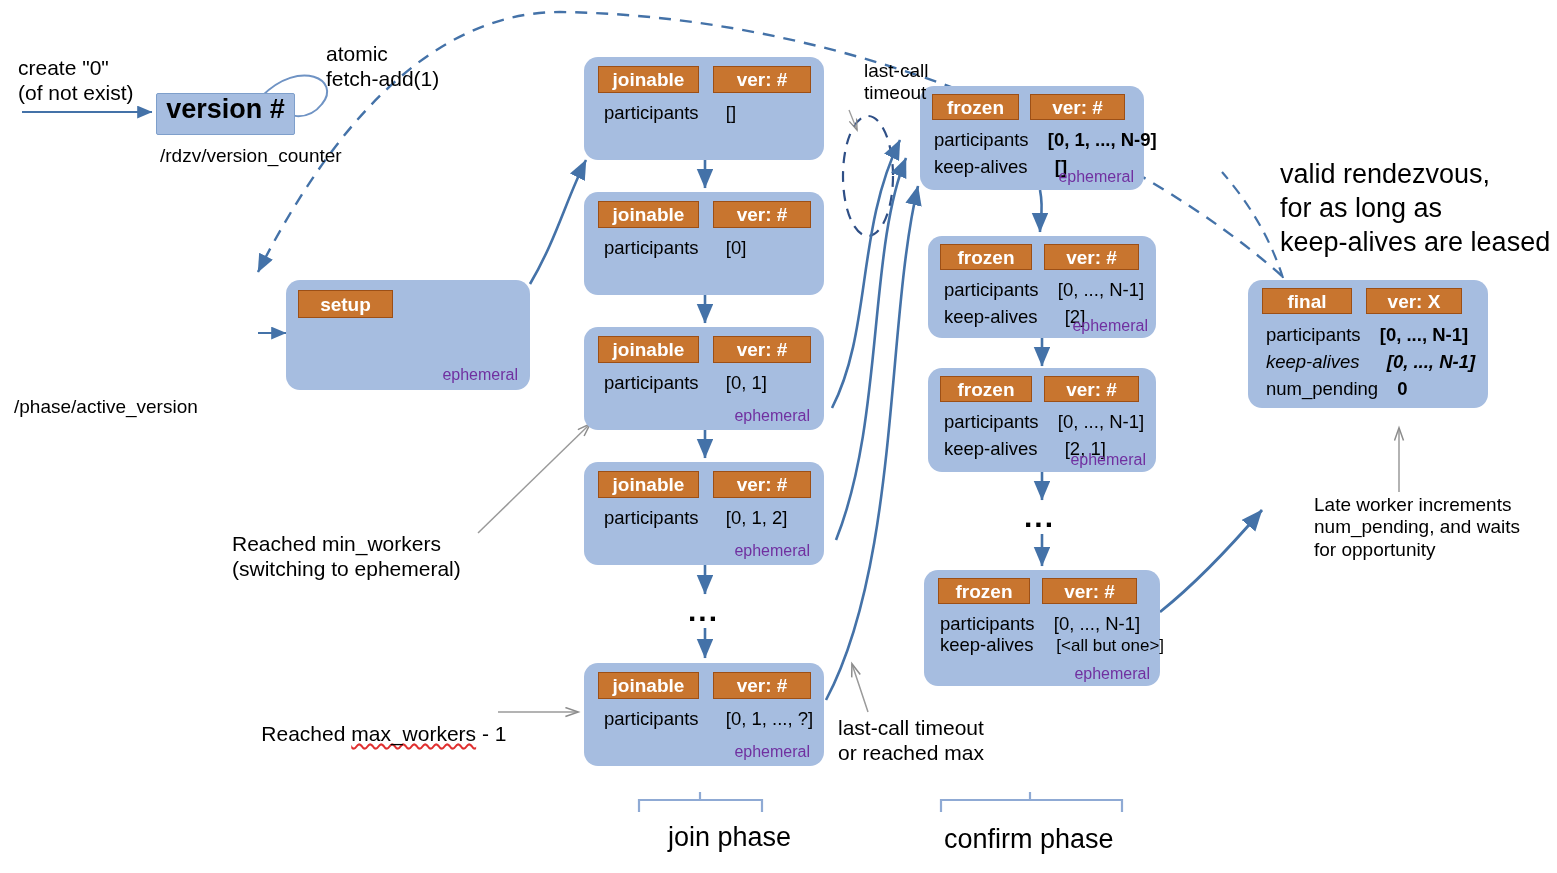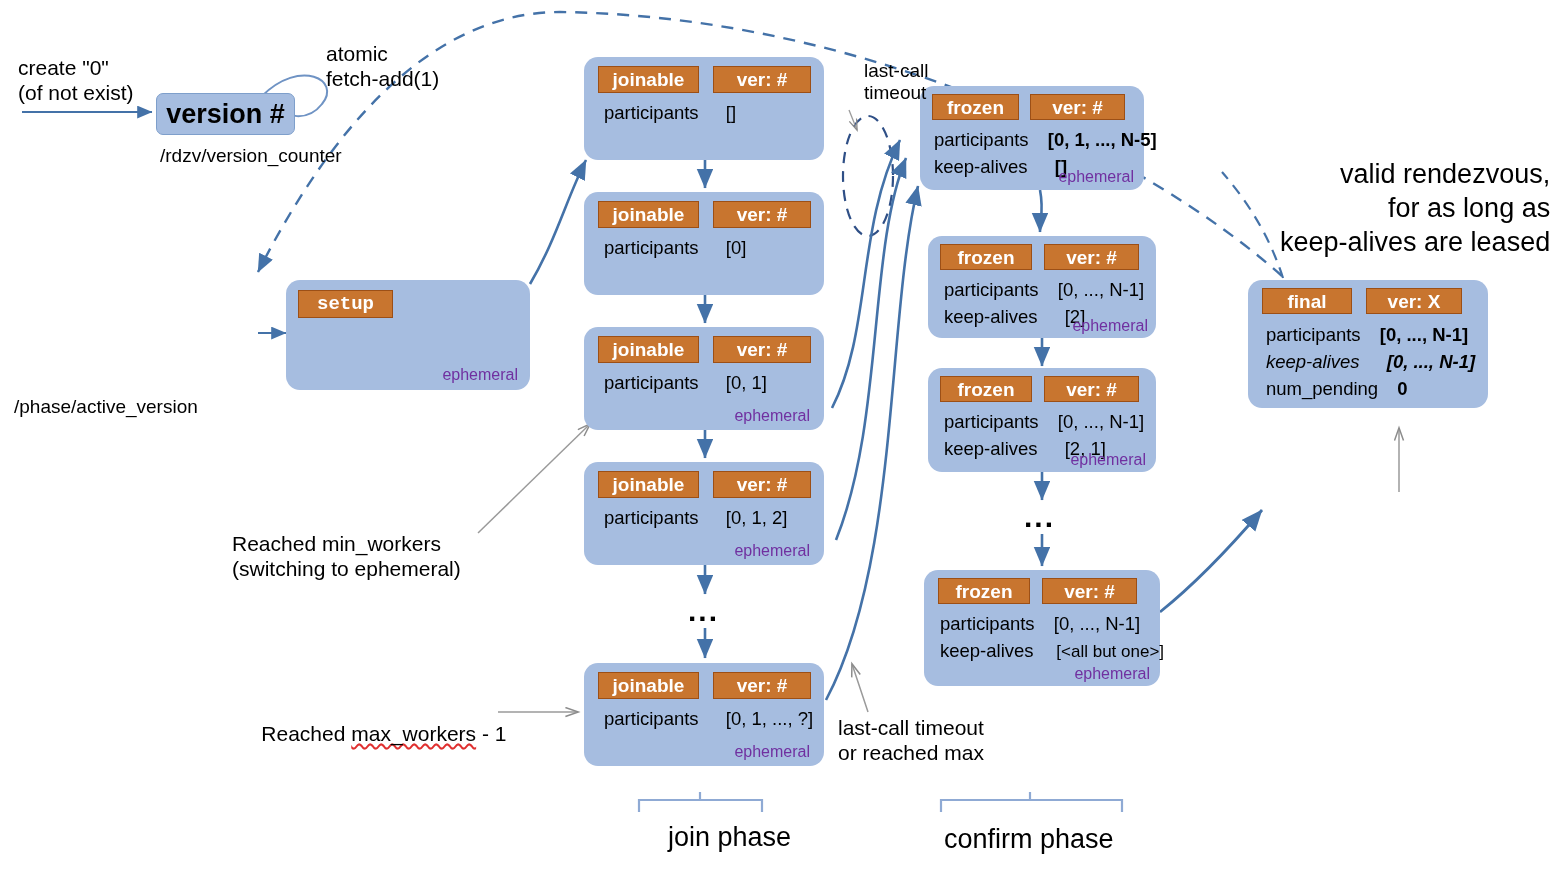--- a/index.html
+++ b/index.html
@@ -21,22 +21,22 @@
   .eph{position:absolute;color:#7030A0;font-size:16px;white-space:nowrap;}
 
   
   .txt{position:absolute;font-size:21px;line-height:1.18;white-space:pre;color:#000;}
   .txt.sm{font-size:19px;}
   .txt.big{font-size:27px;line-height:1.25;}
   .txt.phase{font-size:27px;}
   .dots{position:absolute;font-size:30px;font-weight:bold;letter-spacing:2px;color:#000;}
   .spell{text-decoration:underline wavy #E03030;text-decoration-skip-ink:none;}
 
-  .vbox{position:absolute;background:#A6BDE0;border:1px solid #7E9FCB;border-radius:7px;
-        display:flex;align-items:center;justify-content:center;
+  .vbox{position:absolute;background:#A6BDE0;border:1px solid #7E9FCB;border-radius:2px;
+        display:flex;justify-content:center;
         font-size:27px;font-weight:bold;}
 </style>
 </head>
 <body>
 
 <div id="stage">
 
   <svg class="layer" viewBox="0 0 1557 873">
     <defs>
       <marker id="ab" markerWidth="9" markerHeight="9" refX="7.4" refY="3.2" orient="auto" markerUnits="strokeWidth">
@@ -99,21 +99,21 @@
   <div class="txt" style="left:326px;top:42px;">atomic
 fetch-add(1)</div>
   <div class="vbox" style="left:156px;top:93px;width:137px;height:40px;">
     <span>version #</span>
   </div>
   <div class="txt sm" style="left:160px;top:145px;">/rdzv/version_counter</div>
 
   <div class="txt sm" style="left:14px;top:396px;">/phase/active_version</div>
 
   <div class="sbox" style="left:286px;top:280px;width:244px;height:110px;">
-    <div class="hdr" style="left:12px;top:10px;width:95px;height:28px;font-family:Liberation Mono, monospace;">setup</div>
+    <div class="hdr" style="left:12px;top:10px;width:95px;height:28px;">setup</div>
     <div class="eph" style="right:12px;bottom:6px;">ephemeral</div>
   </div>
 
   <div class="sbox" style="left:584px;top:57px;width:240px;height:103px;">
     <div class="hdr" style="left:14px;top:9px;width:101px;height:27px;">joinable</div>
     <div class="hdr" style="left:129px;top:9px;width:98px;height:27px;">ver: #</div>
     <div class="row" style="left:20px;top:45px;">
       <span class="k">participants</span>
       <span class="v" style="margin-left:22px;">[]</span>
     </div>
@@ -158,21 +158,21 @@
       <span class="v" style="margin-left:22px;">[0, 1, ..., ?]</span>
     </div>
     <div class="eph" style="right:14px;bottom:5px;">ephemeral</div>
   </div>
 
   <div class="sbox" style="left:920px;top:86px;width:224px;height:104px;">
     <div class="hdr" style="left:12px;top:8px;width:87px;height:26px;">frozen</div>
     <div class="hdr" style="left:110px;top:8px;width:95px;height:26px;">ver: #</div>
     <div class="row bold" style="left:14px;top:43px;">
       <span class="k">participants</span>
-      <span class="v" style="margin-left:14px;">[0, 1, ..., N-5]</span>
+      <span class="v" style="margin-left:14px;">[0, 1, ..., N-9]</span>
     </div>
     <div class="row bold" style="left:14px;top:70px;">
       <span class="k">keep-alives</span>
       <span class="v" style="margin-left:22px;">[]</span>
     </div>
     <div class="eph" style="right:10px;bottom:4px;">ephemeral</div>
   </div>
 
   <div class="sbox" style="left:928px;top:236px;width:228px;height:102px;">
     <div class="hdr" style="left:12px;top:8px;width:92px;height:26px;">frozen</div>
@@ -204,21 +204,21 @@
 
   <div class="dots" style="left:1024px;top:500px;">...</div>
 
   <div class="sbox" style="left:924px;top:570px;width:236px;height:116px;">
     <div class="hdr" style="left:14px;top:8px;width:92px;height:26px;">frozen</div>
     <div class="hdr" style="left:118px;top:8px;width:95px;height:26px;">ver: #</div>
     <div class="row" style="left:16px;top:43px;">
       <span class="k">participants</span>
       <span class="v" style="margin-left:14px;">[0, ..., N-1]</span>
     </div>
-    <div class="row" style="left:16px;top:70px;font-size:17px;text-align:right;">
+    <div class="row" style="left:16px;top:64px;font-size:17px;text-align:right;">
       <span class="k" style="font-size:18.5px;">keep-alives</span>
       <span class="v" style="margin-left:18px;">[&lt;all but one&gt;]</span>
     </div>
     <div class="eph" style="right:10px;bottom:3px;">ephemeral</div>
   </div>
 
   <div class="sbox" style="left:1248px;top:280px;width:240px;height:128px;">
     <div class="hdr" style="left:14px;top:8px;width:90px;height:26px;">final</div>
     <div class="hdr" style="left:118px;top:8px;width:96px;height:26px;">ver: X</div>
     <div class="row bold" style="left:18px;top:44px;">
@@ -228,23 +228,26 @@
     <div class="row bold" style="left:18px;top:71px;font-style:italic;">
       <span class="k">keep-alives</span>
       <span class="v" style="margin-left:22px;">[0, ..., N-1]</span>
     </div>
     <div class="row bold" style="left:18px;top:98px;">
       <span class="k">num_pending</span>
       <span class="v" style="margin-left:14px;">0</span>
     </div>
   </div>
 
-  <div class="txt big" style="left:1280px;top:158px;text-align:right;">valid rendezvous,
+  <div class="txt big" style="left:1280px;top:158px;">valid rendezvous,
 for as long as
 keep-alives are leased</div>
+  <div class="txt sm" style="left:1314px;top:494px;">Late worker increments
+num_pending, and waits
+for opportunity</div>
 
   <div class="txt sm" style="left:832px;top:60px;margin-left:32px;">last-call
 timeout</div>
   <div class="txt" style="left:838px;top:716px;">last-call timeout
 or reached max</div>
 
   <div class="txt" style="left:232px;top:524px;margin-top:8px;">Reached min_workers
 (switching to ephemeral)</div>
 
   <div class="txt" style="left:238px;top:697px;">

